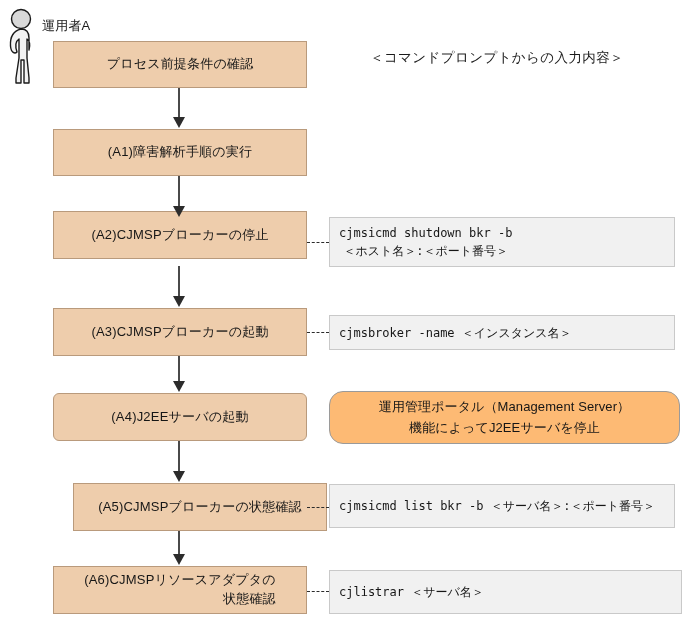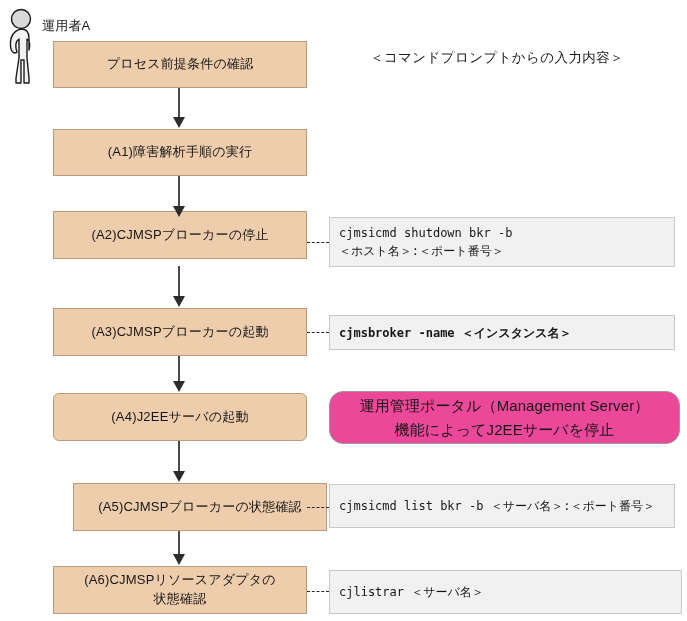--- a/index.html
+++ b/index.html
@@ -49,21 +49,21 @@
   .pbox {
     position: absolute;
     left: 53px;
     width: 254px;
     background: #EECDAC;
     border: 1px solid #b99a7c;
     box-sizing: border-box;
     display: flex;
     align-items: center;
     justify-content: center;
-    text-align: center;
+    text-align: right;
     font-size: 13px;
     line-height: 1.45;
     letter-spacing: 0.2px;
     color: #161616;
   }
 
   
   .cmdbox {
     position: absolute;
     background: #F1F1F1;
@@ -74,29 +74,29 @@
     padding-left: 9px;
     font-family: "DejaVu Sans Mono", "Liberation Mono", monospace;
     font-size: 12px;
     line-height: 1.5;
     letter-spacing: 0px;
     color: #161616;
     white-space: pre;
   }
   .notebox {
     position: absolute;
-    background: #ec4899;
+    background: #fdba74;
     border: 1px solid #9a9a9a;
     border-radius: 14px;
     box-sizing: border-box;
     display: flex;
     align-items: center;
     justify-content: center;
     text-align: center;
-    font-size: 15px;
+    font-size: 13px;
     line-height: 1.55;
     letter-spacing: 0.1px;
     color: #161616;
   }
 
   
   .arrow {
     position: absolute;
     left: 178px;
     width: 2px;
@@ -152,19 +152,19 @@
 <div class="arrow" style="top:266px;height:31px;"></div>
 <div class="arrow" style="top:356px;height:26px;"></div>
 <div class="arrow" style="top:441px;height:31px;"></div>
 <div class="arrow" style="top:531px;height:24px;"></div>
 
 <div class="dashline" style="left:307px;top:242px;width:22px;"></div>
 <div class="dashline" style="left:307px;top:332px;width:22px;"></div>
 <div class="dashline" style="left:307px;top:507px;width:22px;"></div>
 <div class="dashline" style="left:307px;top:591px;width:22px;"></div>
 
-<div class="cmdbox" style="left:329px;top:217px;width:346px;height:50px;">cjmsicmd shutdown bkr -b
+<div class="cmdbox" style="left:329px;top:217px;width:346px;height:50px;text-align:center;">cjmsicmd shutdown bkr -b
 ＜ホスト名＞:＜ポート番号＞</div>
-<div class="cmdbox" style="left:329px;top:315px;width:346px;height:35px;font-weight:bold;">cjmsbroker -name ＜インスタンス名＞</div>
+<div class="cmdbox" style="left:329px;top:315px;width:346px;height:35px;">cjmsbroker -name ＜インスタンス名＞</div>
 <div class="notebox" style="left:329px;top:391px;width:351px;height:53px;white-space:pre-line;">運用管理ポータル（Management Server）
 機能によってJ2EEサーバを停止</div>
 <div class="cmdbox" style="left:329px;top:484px;width:346px;height:44px;">cjmsicmd list bkr -b ＜サーバ名＞:＜ポート番号＞</div>
 <div class="cmdbox" style="left:329px;top:570px;width:353px;height:44px;">cjlistrar ＜サーバ名＞</div>
 
 </body></html>

